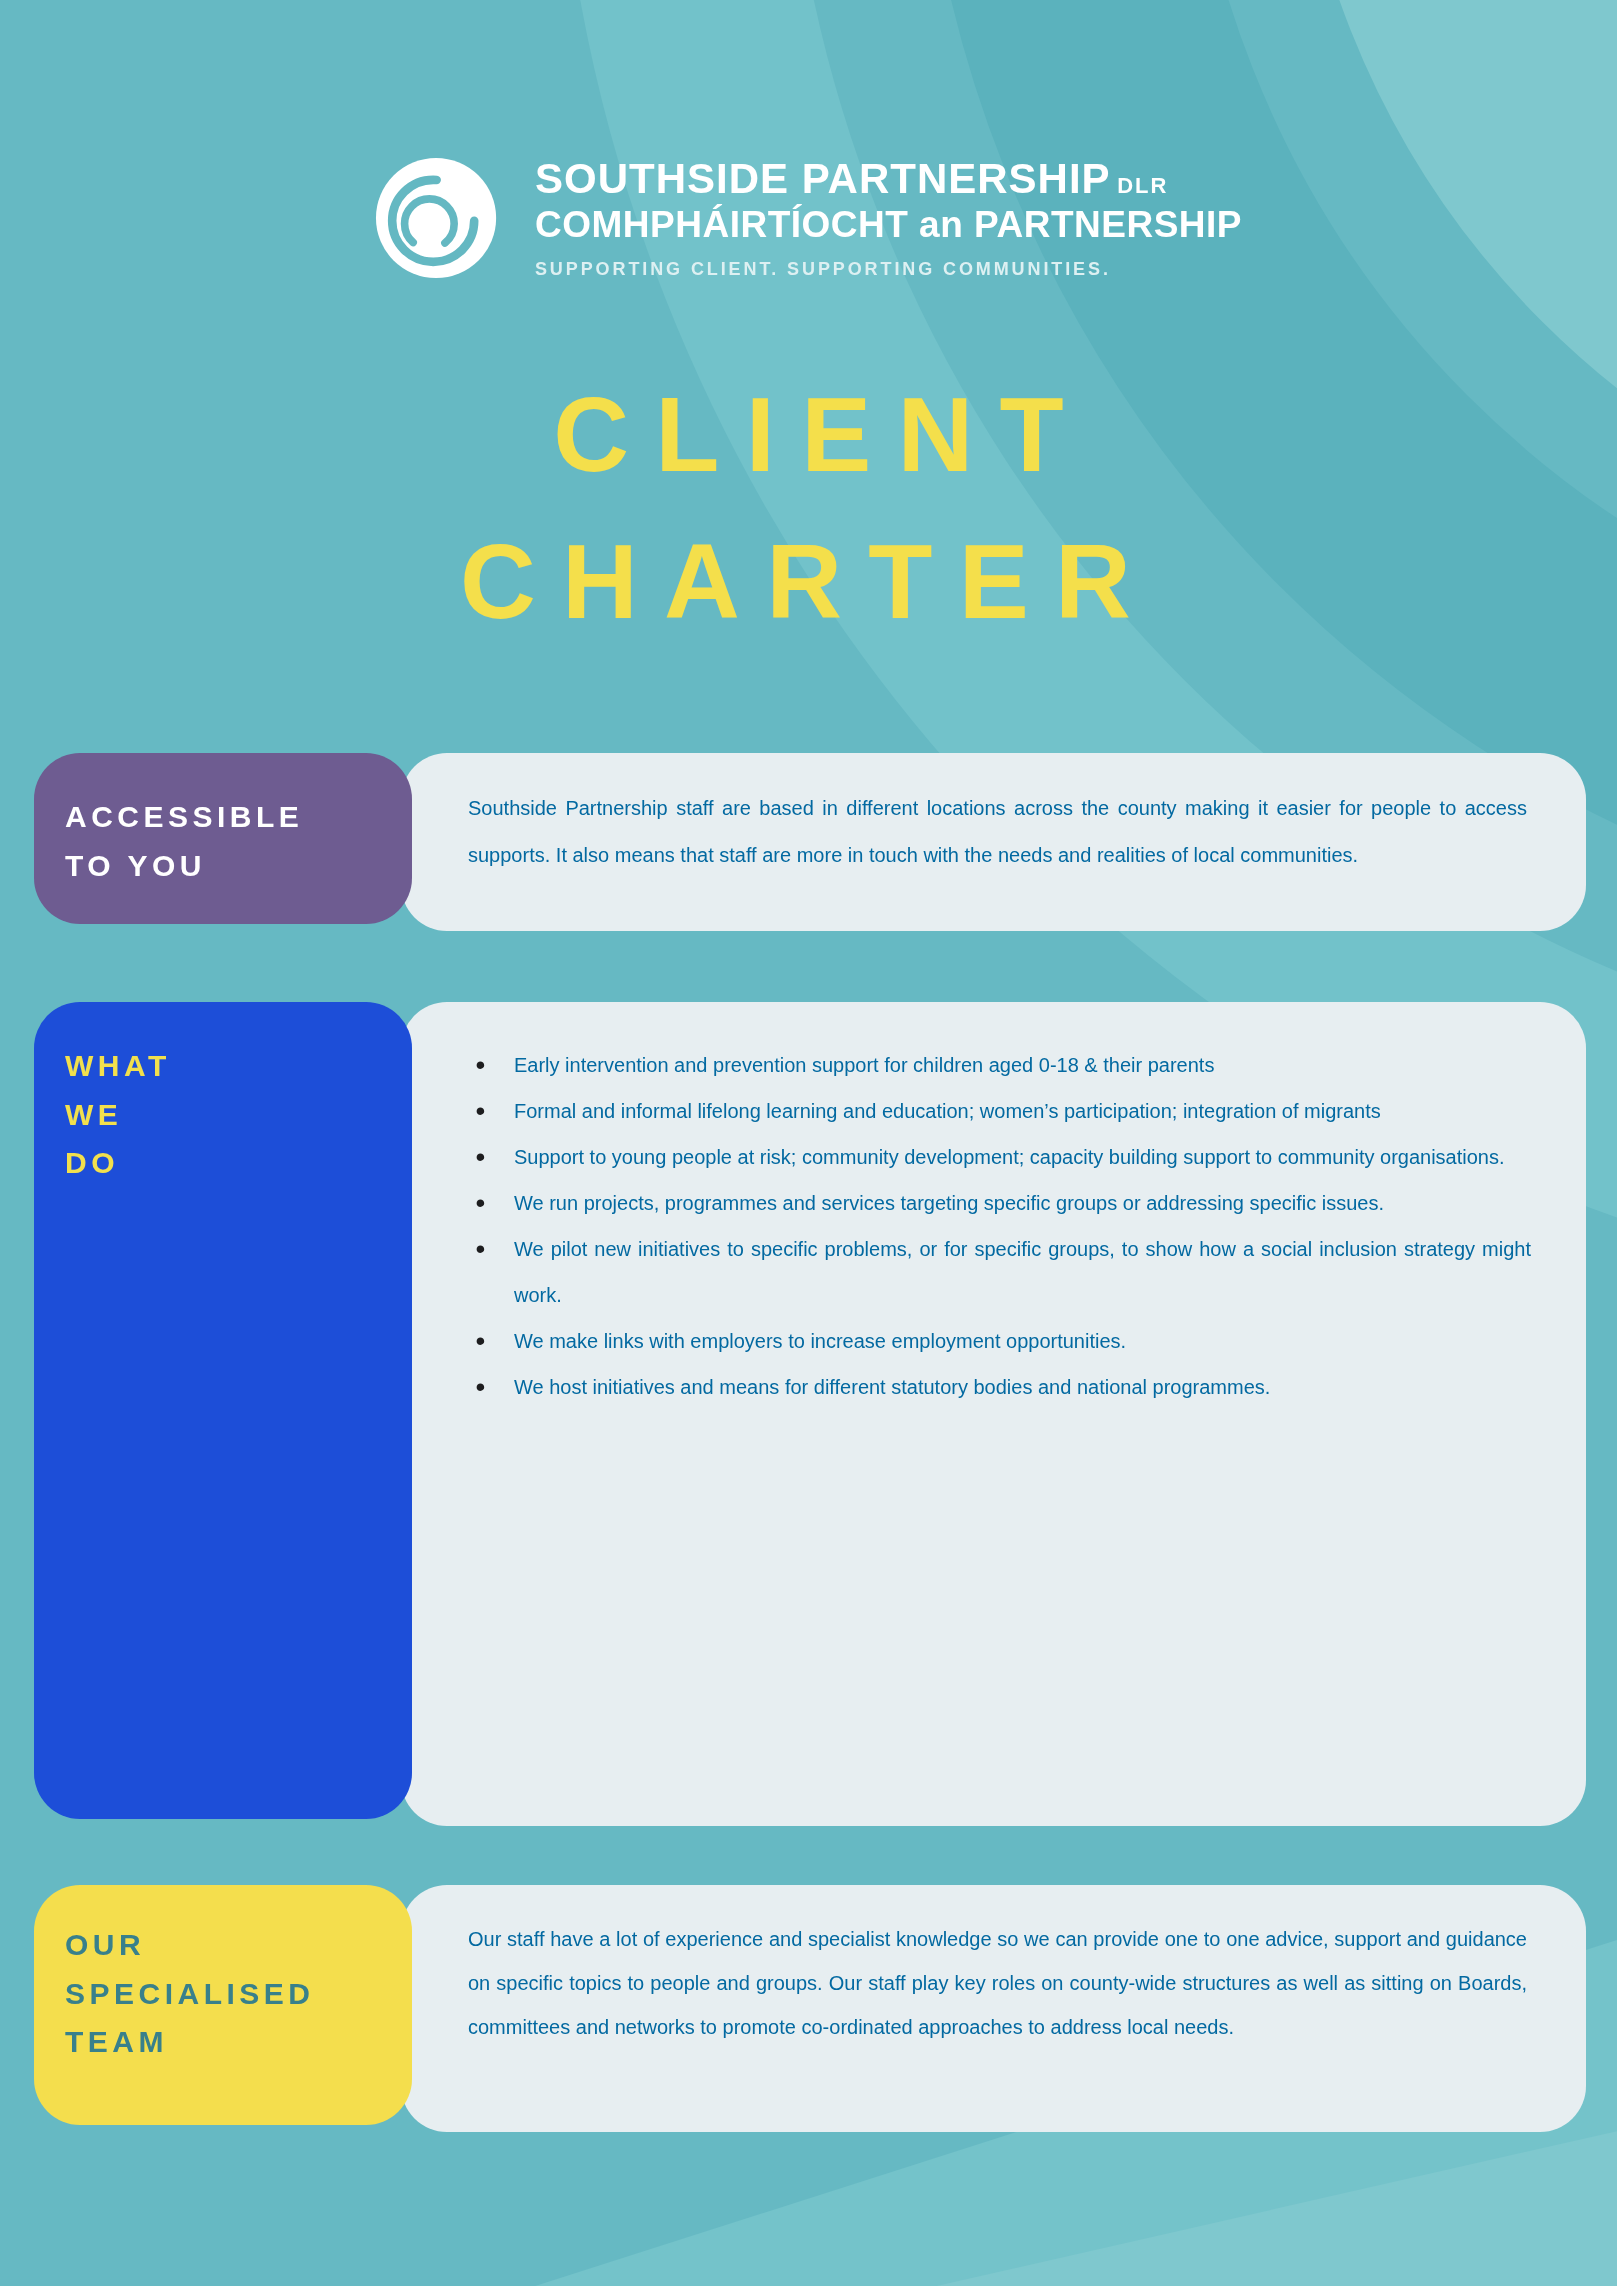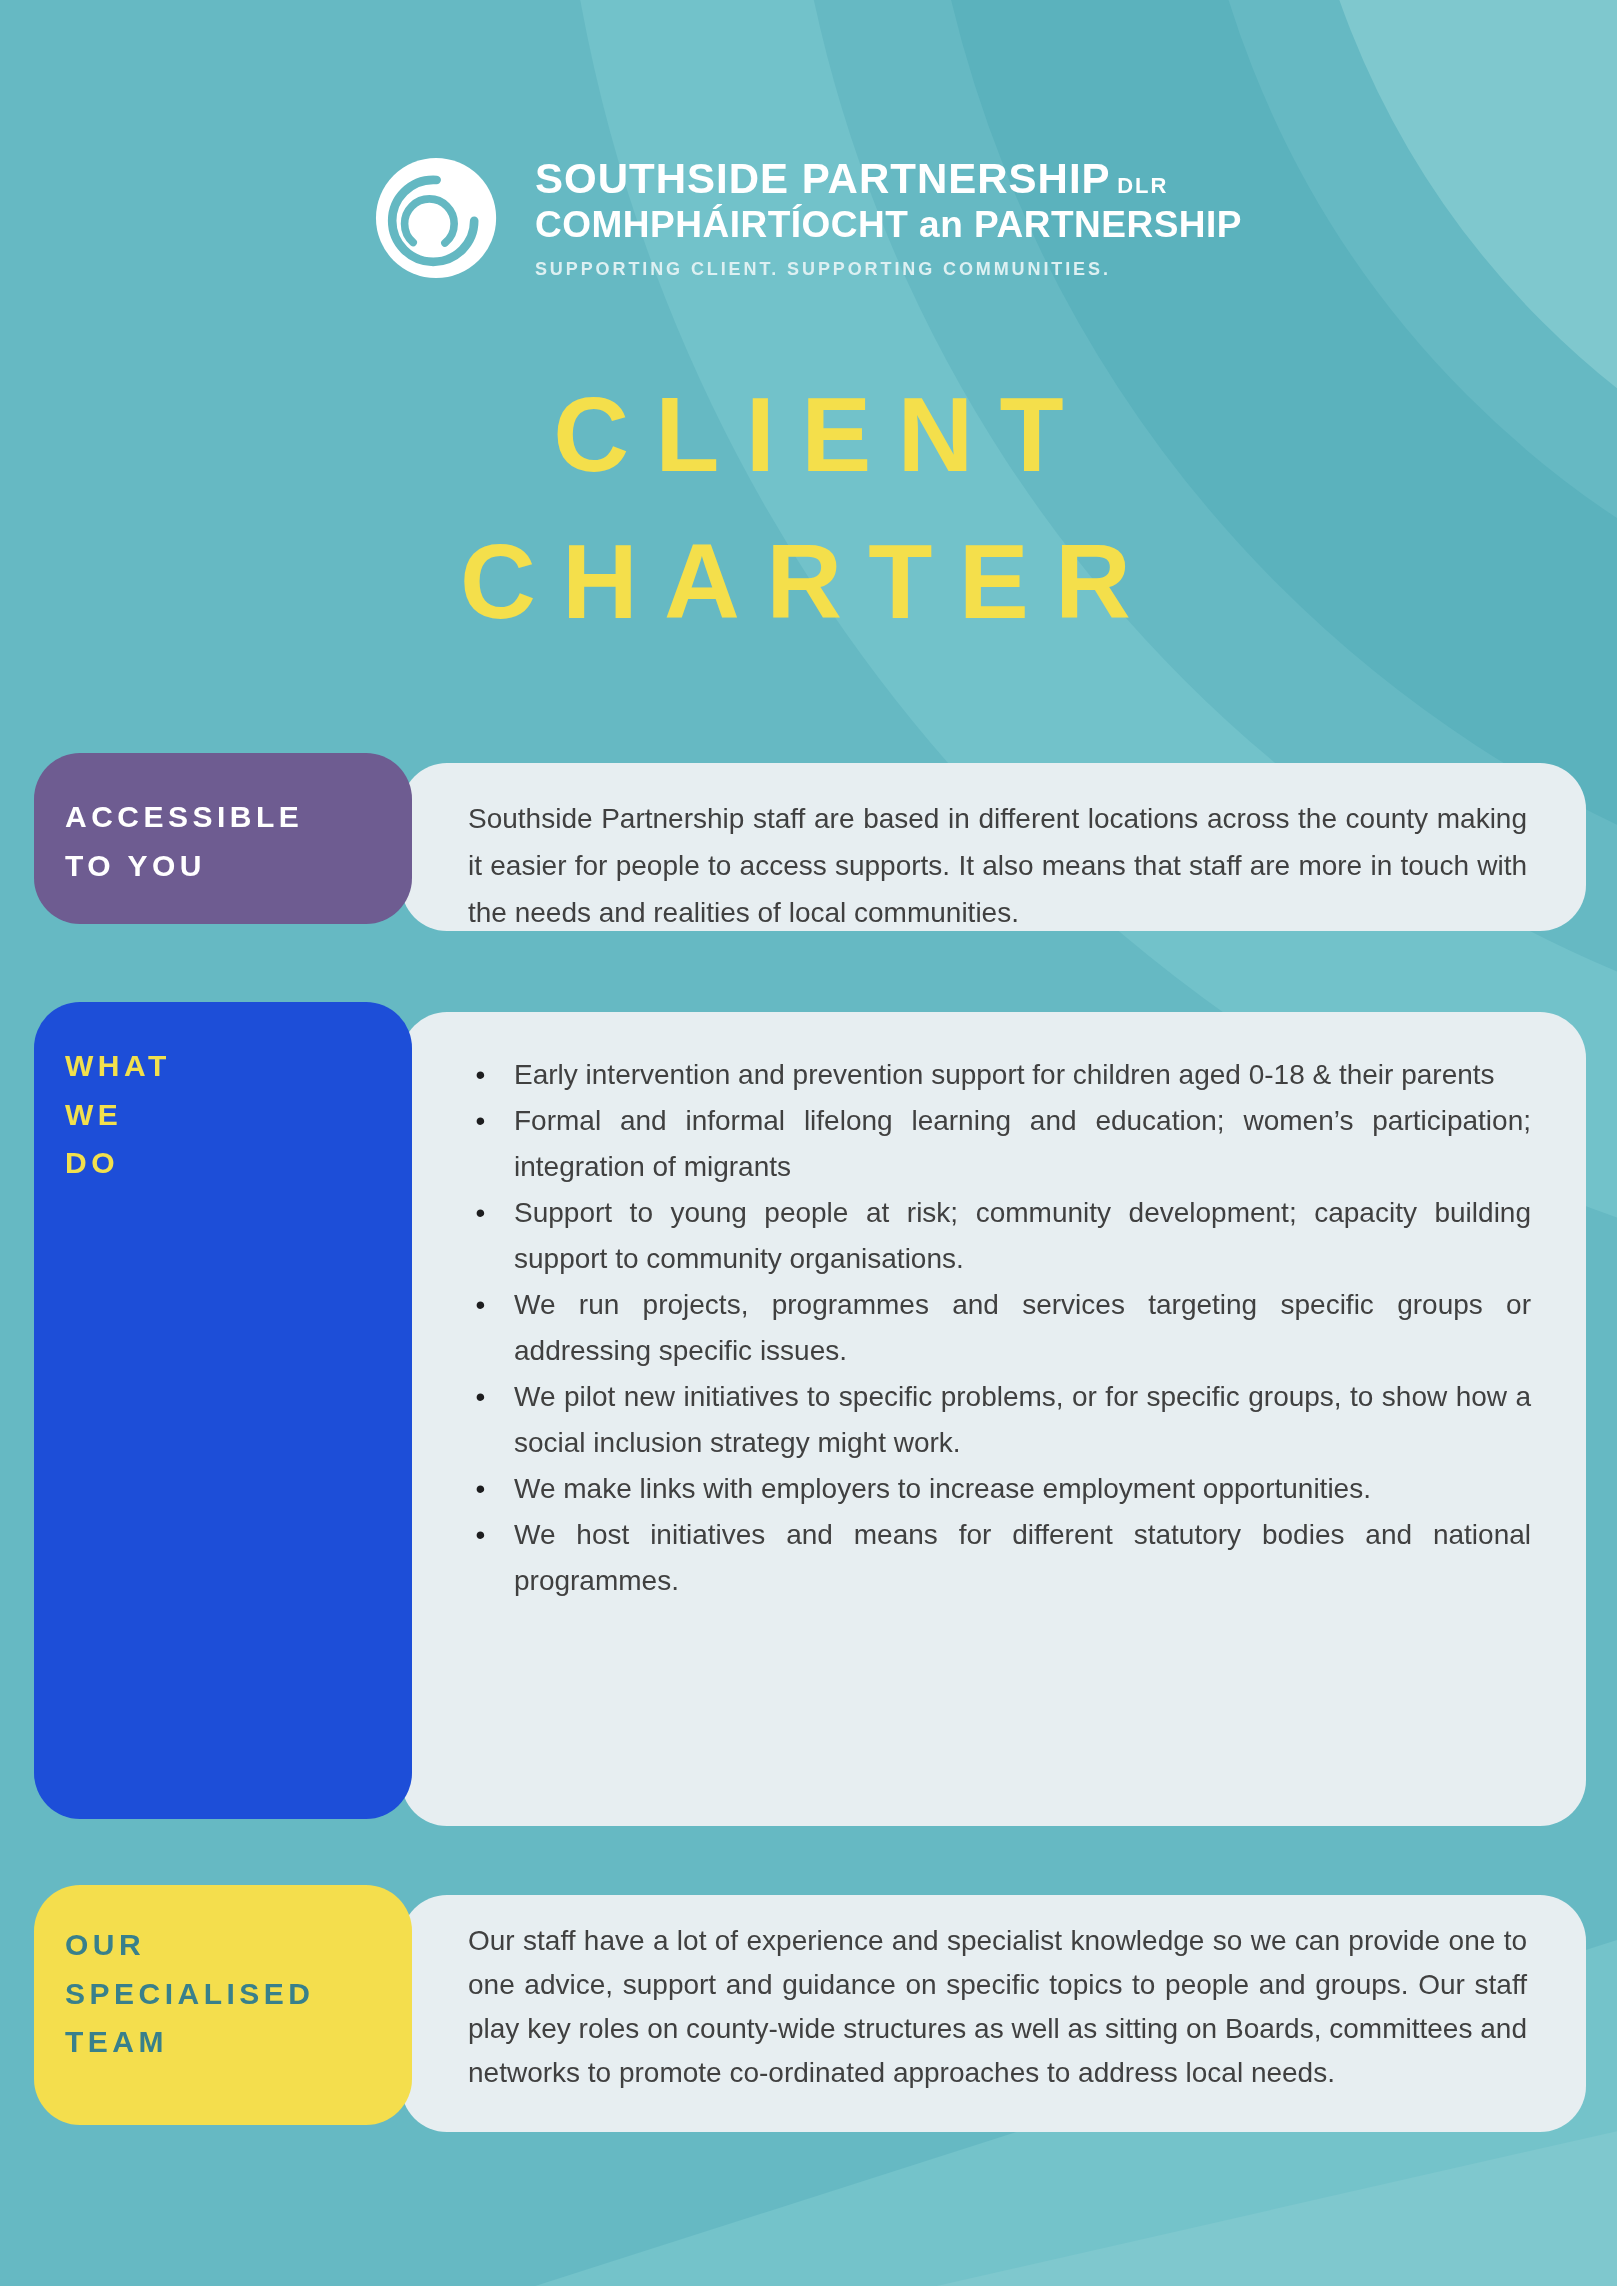--- a/index.html
+++ b/index.html
@@ -43,25 +43,25 @@
     font-weight:bold; font-size:30px; letter-spacing:0.15em; line-height:1.62;
     white-space:pre-line;
   }
   .label-purple { background:#6e5c91; color:#ffffff; }
   .label-teal   { background:#1d4ed8; color:#f2e04d; padding-top:40px; }
   .label-yellow { background:#f4de4d; color:#38808b; padding-top:36px; }
 
   .content-box {
     position:absolute; left:367px; right:0; top:0; bottom:0; z-index:1;
     background:#e7eef1; border-radius:46px; box-sizing:border-box;
-    color:#404040; font-size:28px; text-align:justify;margin-top:10px;
+    color:#0369a1; font-size:20px; text-align:justify;
   }
   .row-1 .content-box { padding:32px 59px 0 67px; line-height:47px; }
   .row-2 .content-box { padding:40px 55px 0 61px; line-height:46px; }
-  .row-3 .content-box { padding:24px 59px 0 67px; line-height:44px; }
+  .row-3 .content-box { padding:32px 59px 0 67px; line-height:44px; }
   .content-box p { margin:0; }
 
   .bullet-list { list-style:none; margin:0; padding:0; }
   .bullet-list li { position:relative; padding-left:52px; text-align:justify; }
   .bullet-list li::before {
     content:"\2022"; position:absolute; left:13.4px; top:0;
     font-size:28px; color:#1d1d1f;
   }
 </style>
 </head>

